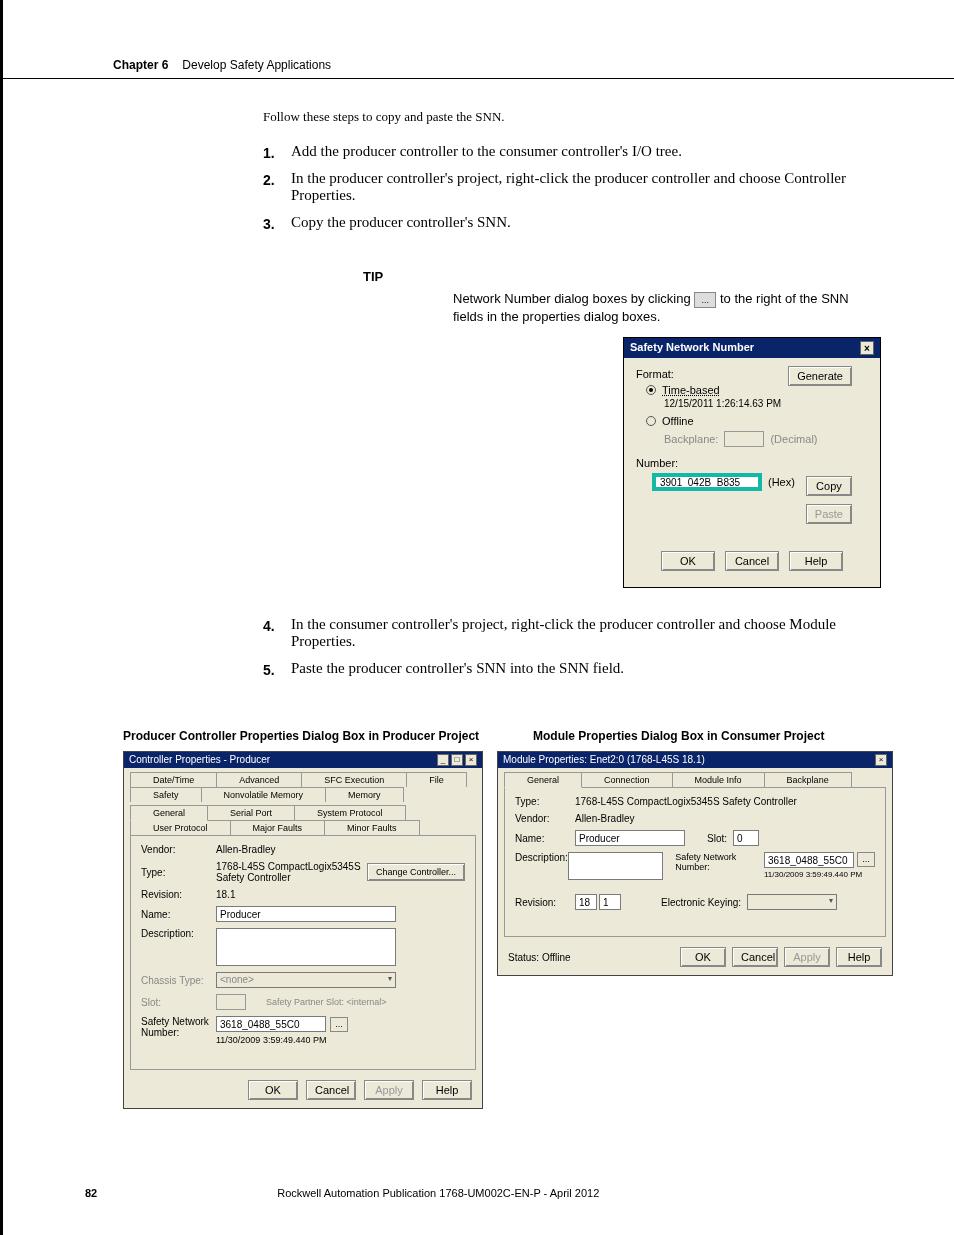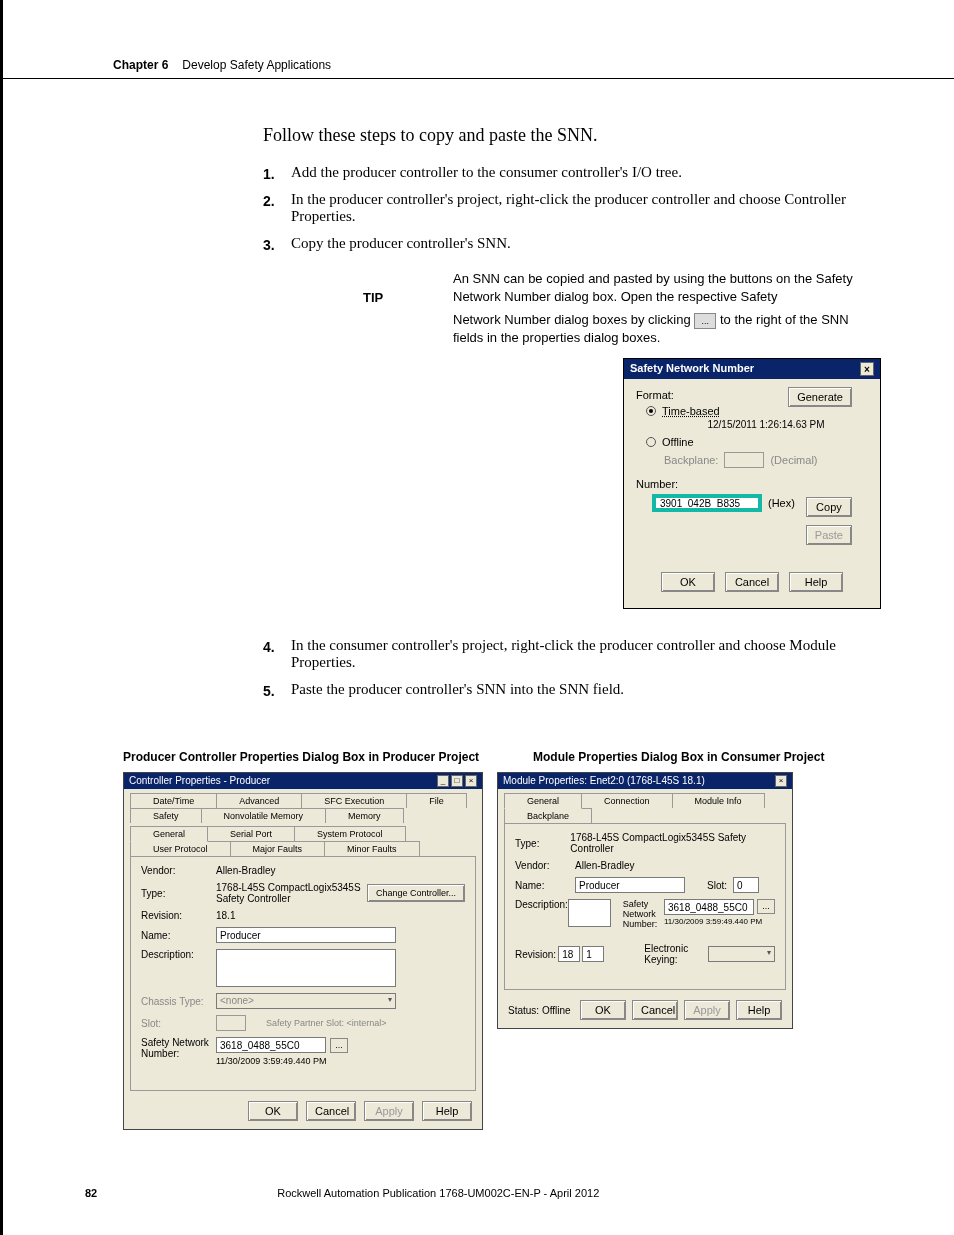--- a/index.html
+++ b/index.html
@@ -17,21 +17,21 @@
     display: flex;
     align-items: flex-start;
     padding: 8px 0 6px 110px;
     border-bottom: 1px solid #000;
     font-family: Arial, Helvetica, sans-serif;
     font-size: 12px;
     gap: 14px;
   }
   .header .chap { font-weight: bold; }
   .content { padding: 30px 75px 0 260px; }
-  .intro { font-size: 18px; margin-bottom: 18px; margin-top: 16px; }
+  .intro { font-size: 13px; margin-bottom: 18px; }
   .steps { list-style: none; padding-left: 28px; }
   .steps li { font-size: 15px; margin-bottom: 10px; position: relative; padding-left: 0; }
   .steps li .num { position: absolute; left: -28px; font-weight: bold; font-family: Arial, sans-serif; font-size: 14px; top: 2px;}
   .tip-row { display: flex; margin: 18px 0 6px 100px; font-family: Arial, sans-serif; font-size: 13px; }
   .tip-label { font-weight: bold; width: 90px; flex-shrink:0;margin-top:20px; }
   .tip-text { line-height: 1.35; }
   .tip-text2 { margin: 6px 0 12px 190px; font-family: Arial, sans-serif; font-size: 13px; line-height:1.35; }
   .tip-text2 .btn-icon {
     display: inline-block; width: 22px; height: 16px; border: 1px solid #888;
     background: #ddd; vertical-align: middle; text-align: center; font-size: 9px; line-height: 14px;
@@ -40,37 +40,37 @@
     width: 258px; margin-left: 360px; border: 1px solid #000; background: #ece9d8;
     font-family: Tahoma, Arial, sans-serif; font-size: 11px;
   }
   .snn-title { background: #0a246a; color: #fff; font-weight: bold; padding: 3px 6px; display: flex; justify-content: space-between; }
   .snn-title .x { background: #ece9d8; color: #000; width: 14px; height: 14px; text-align: center; line-height: 13px; font-size: 10px; border: 1px solid #666;}
   .snn-body { padding: 10px 12px 12px; }
   .snn-body .lbl { margin-bottom: 4px; }
   .radio-row { display: flex; align-items: center; gap: 6px; margin-left: 10px; margin-bottom: 2px;}
   .radio { width:10px; height:10px; border:1px solid #555; border-radius:50%; display:inline-flex; align-items:center; justify-content:center;}
   .radio.sel::after { content:''; width:4px; height:4px; background:#000; border-radius:50%;}
-  .ts { margin-left: 28px; font-size: 10px; margin-bottom: 6px; text-align: center;}
+  .ts { margin-left: 28px; font-size: 10px; margin-bottom: 6px;}
   .backplane-row { display:flex; align-items:center; gap:6px; margin-left:28px; color:#888; margin-top:4px; margin-bottom:10px;text-align:center;}
   .mini-input { border:1px solid #999; background:#fff; height:16px; width:40px; }
   .disabled-input { background:#ece9d8; }
   .num-row { display:flex; align-items:center; gap:6px; margin-left:16px; margin-top:4px;}
   .num-input { border:4px solid #14b8a6; background:#fff; height:18px; width:110px; font-size:10px; padding:2px 4px;}
   .win-btn { border:1px solid #888; background:#ece9d8; height:20px; font-size:11px; padding:0 8px; box-shadow: inset 1px 1px 0 #fff, inset -1px -1px 0 #888;}
   .win-btn.disabled { color:#999; }
   .btn-col { position:absolute; right:28px; display:flex; flex-direction:column; gap:8px;}
   .snn-body { position:relative; }
   .bottom-btns { display:flex; justify-content:center; gap:10px; padding:12px 0 4px;}
   .captions-row { display:flex; gap:50px; padding: 42px 60px 8px 120px; font-family: Arial, sans-serif; font-size:12px; font-weight:bold;}
   .captions-row .cap1 { width: 360px; }
   .dialogs-row { display:flex; gap:14px; padding: 0 10px 0 120px; align-items:flex-start;}
   .dlg { border:1px solid #444; background:#ece9d8; font-family: Tahoma, Arial, sans-serif; font-size:10px; }
   .dlg1 { width: 360px; }
-  .dlg2 { width: 296px; }
+  .dlg2 { width: 396px; }
   .dlg-title { background:#0a246a; color:#fff; padding:2px 5px; display:flex; justify-content:space-between; font-size:10px;}
   .dlg-title .wbtns { display:flex; gap:2px;}
   .wbtn { width:12px; height:12px; background:#ece9d8; border:1px solid #666; font-size:8px; text-align:center; line-height:10px; color:#000;}
   .tabs { display:flex; padding:4px 6px 0; gap:0; font-size:9px; flex-wrap:wrap;}
   .tab { border:1px solid #999; border-bottom:none; padding:2px 22px; background:#ece9d8; margin-right:-1px; white-space:nowrap;}
   .tab.active { background:#ece9d8; position:relative; z-index:2; border-bottom:1px solid #ece9d8; margin-bottom:-1px;}
   .tabs-row2 { margin-top:-1px;}
   .dlg-panel { border:1px solid #999; margin:0 6px 6px; padding:8px 10px 18px; background:#ece9d8; min-height:200px; position:relative;}
   .field-row { display:flex; align-items:center; margin-bottom:6px; font-size:10px;}
   .field-row .flbl { width:75px; color:#000;}
@@ -100,21 +100,20 @@
 <div class="content">
   <p class="intro">Follow these steps to copy and paste the SNN.</p>
   <ol class="steps">
     <li><span class="num">1.</span><span>Add the producer controller to the consumer controller's I/O tree.</span></li>
     <li><span class="num">2.</span><span>In the producer controller's project, right-click the producer controller and choose Controller Properties.</span></li>
     <li><span class="num">3.</span><span>Copy the producer controller's SNN.</span></li>
   </ol>
 
   <div class="tip-row">
     <div class="tip-label">TIP</div>
-    <div class="tip-text">An SNN can be copied and pasted by using the buttons on the Safety Network Number dialog box. Open the respective Safety</div>
   </div>
   <div class="tip-text2">
     <span>Network Number dialog boxes by clicking</span>
     <span class="btn-icon">...</span>
     <span>to the right of the SNN fields in the properties dialog boxes.</span>
   </div>
 
   <div class="snn-dialog">
     <div class="snn-title">
       <span>Safety Network Number</span>

